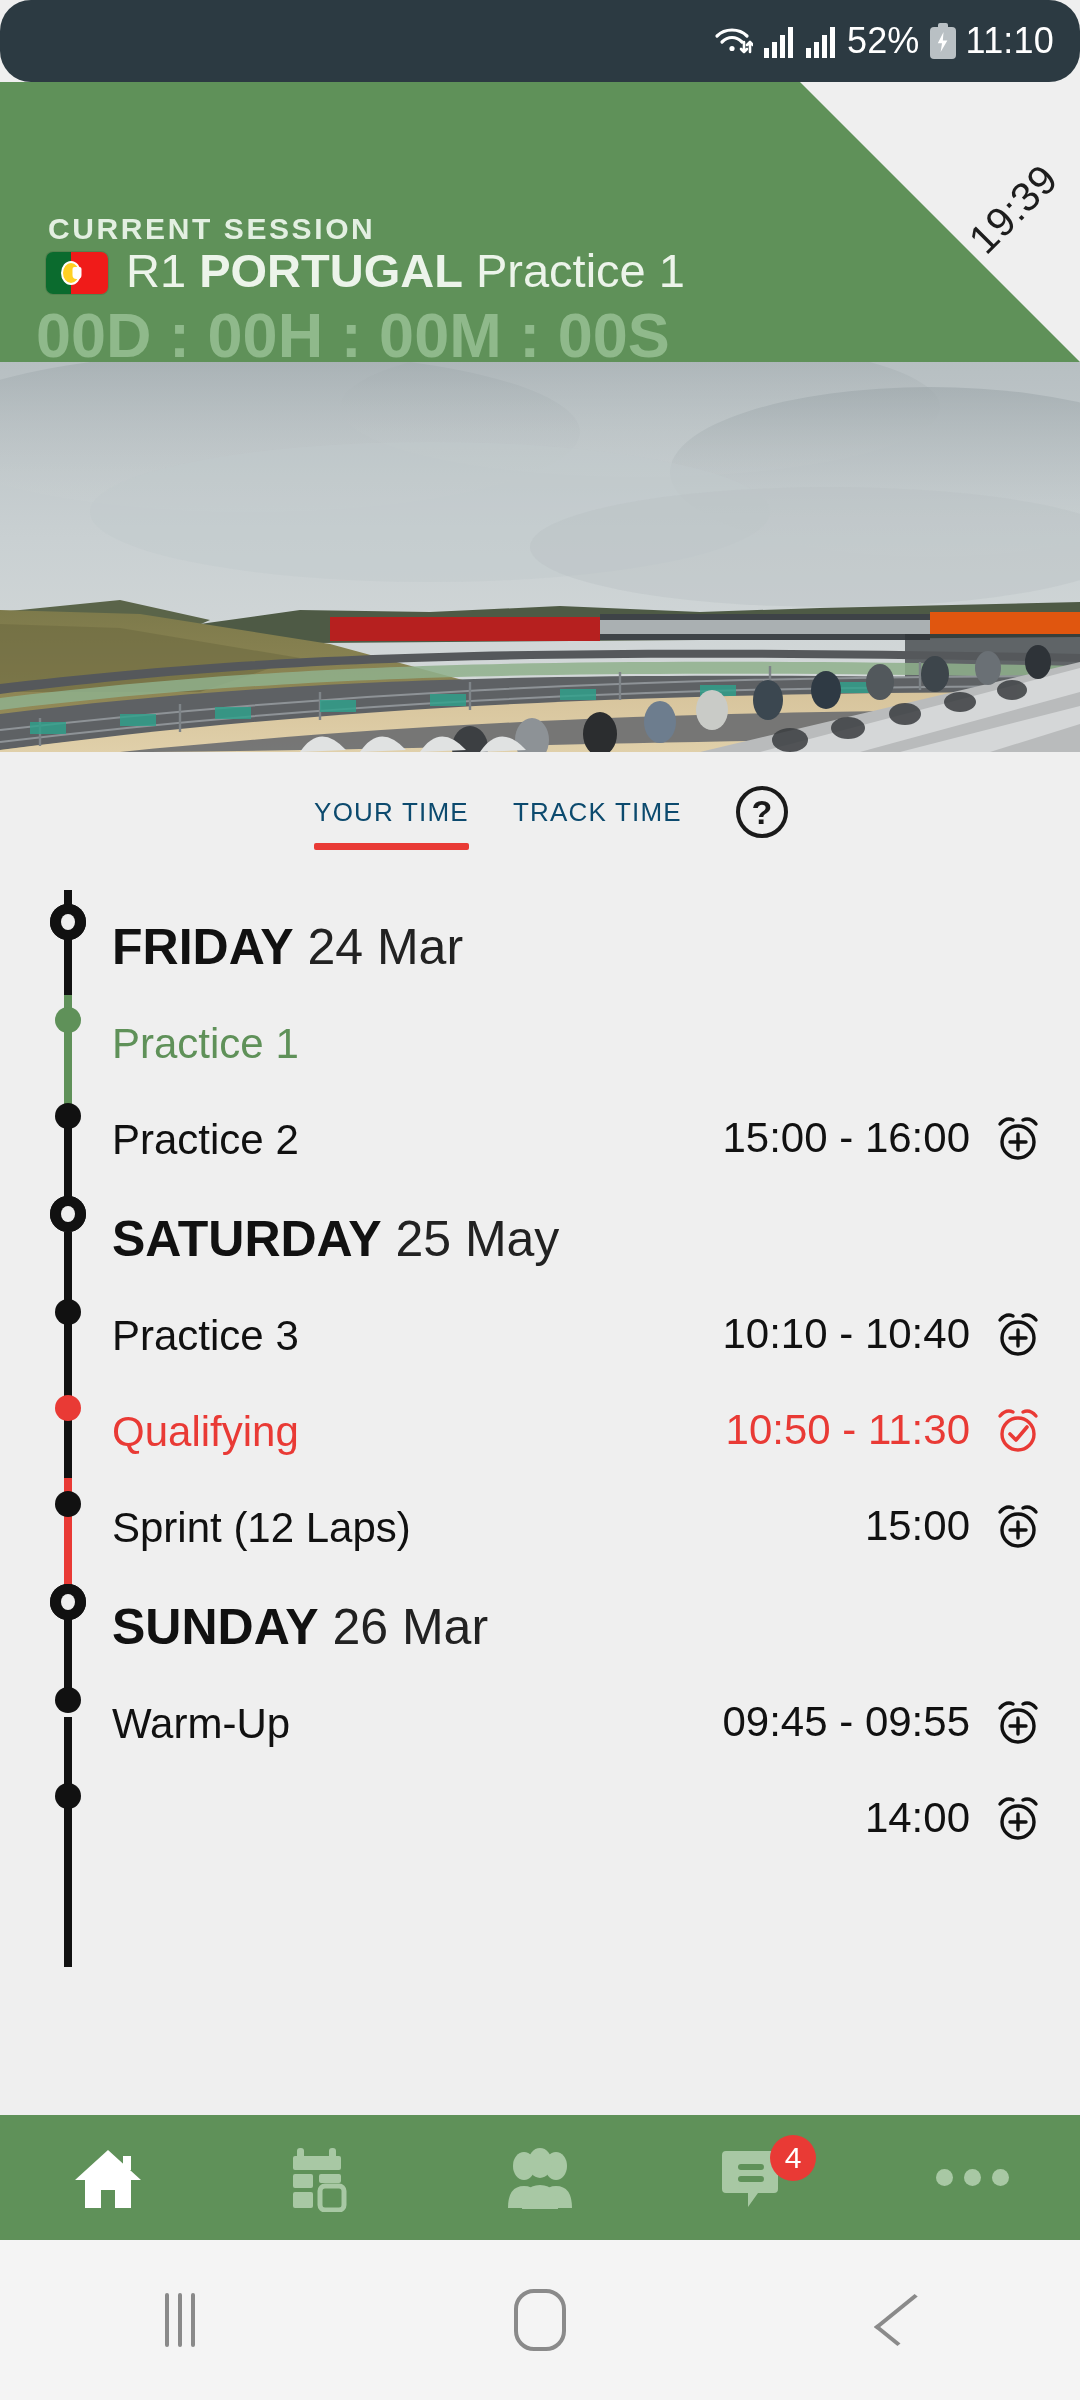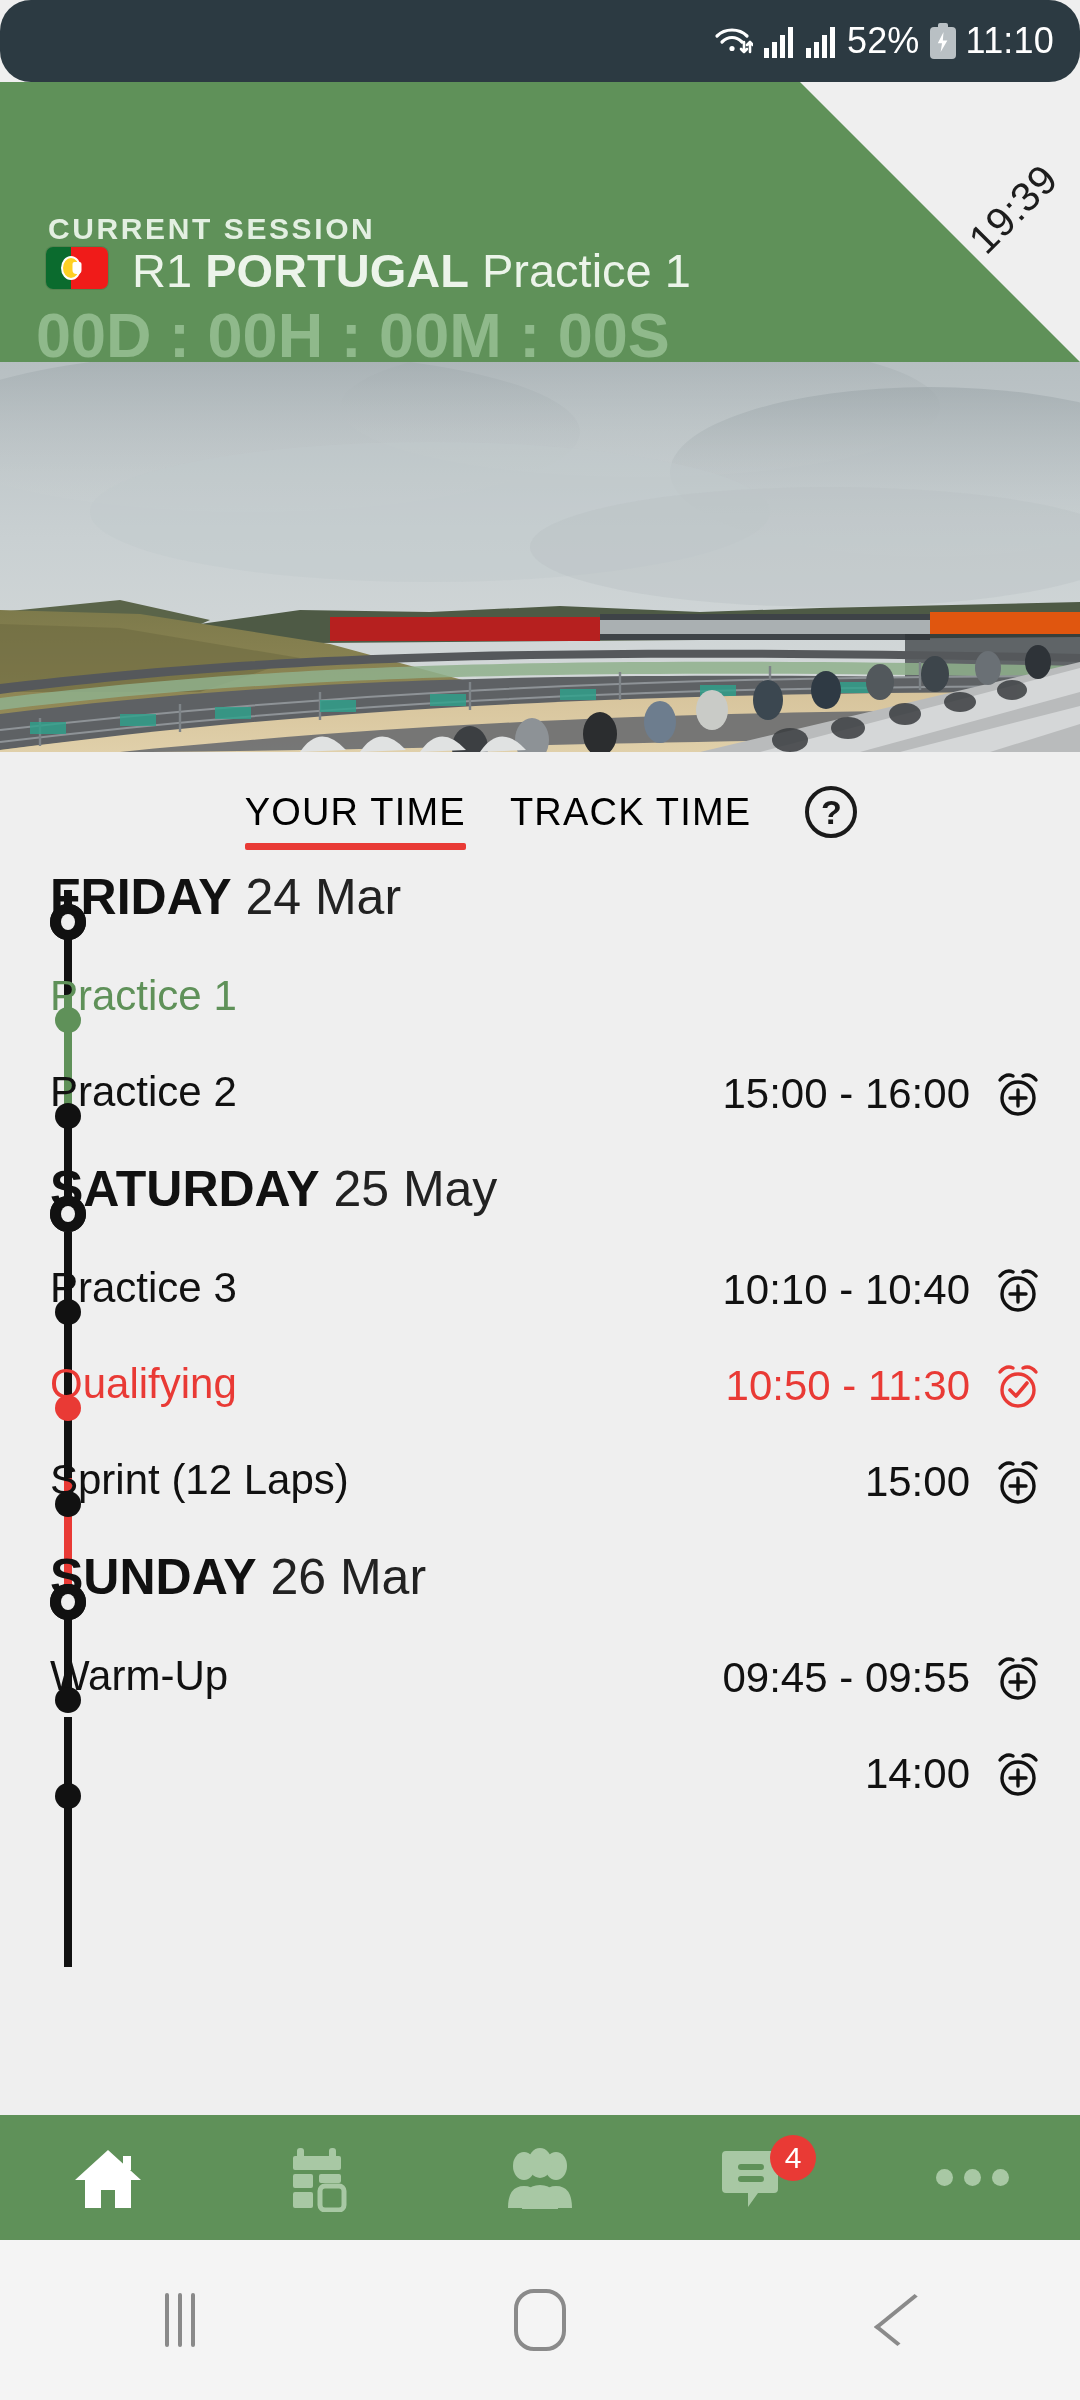--- a/index.html
+++ b/index.html
@@ -51,21 +51,21 @@
     transform:rotate(-45deg); transform-origin:center;
     font-size:41px; font-weight:400; color:#1d1d1d;
     letter-spacing:.5px; white-space:nowrap;
   }
   .session-label{
     position:absolute; left:48px; top:130px;
     font-size:30px; letter-spacing:2.6px; color:#e3efe1; font-weight:700;
   }
   .session-row{
     position:absolute; left:46px; top:165px;
-    display:flex; align-items:flex-start; gap:24px;
+    display:flex; align-items:flex-end; gap:18px;
   }
   .flag{
     position:relative; width:62px; height:42px; border-radius:7px;
     overflow:hidden; flex:none; box-shadow:0 0 0 1px rgba(0,0,0,.1);
   }
   .flag .f-green{ position:absolute; left:0; top:0; width:40%; height:100%; background:#0b6b2e; }
   .flag .f-red{ position:absolute; left:40%; top:0; width:60%; height:100%; background:#f01b19; }
   .flag .f-arms{
     position:absolute; left:40%; top:50%; transform:translate(-50%,-50%);
     width:20px; height:24px; border-radius:50%;
@@ -90,44 +90,44 @@
   .hero{ position:relative; width:1080px; height:390px; overflow:hidden; background:#9aa3a6; }
   .hero svg{ display:block; width:1080px; height:390px; }
 
   
   .tabs{
     position:relative; width:1080px; height:120px;
     display:flex; align-items:center; justify-content:center; gap:0;
     background:#efefef;
   }
   .tab{
-    position:relative; font-size:38px; letter-spacing:1.2px;
-    color:#000000; font-weight:400; padding:0 22px;
+    position:relative; font-size:26px; letter-spacing:1.2px;
+    color:#0c4a6e; font-weight:400; padding:0 22px;
     display:flex; align-items:center; height:100%;
   }
   .tab .underline{
     position:absolute; left:22px; right:22px; bottom:22px;
     height:7px; background:#e93a35; border-radius:2px;
   }
   .help-icon{
     width:52px; height:52px; border-radius:50%;
     border:4px solid #1a1a1a; margin-left:32px;
     display:flex; align-items:center; justify-content:center;
     font-size:34px; font-weight:700; color:#1a1a1a; line-height:1;
   }
 
   
   .schedule{ position:relative; width:1080px; padding:0 0 0 0; background:#efefef; }
   .rail{
     position:absolute; left:64px; top:0; width:8px; height:100%;
   }
   .seg{ position:absolute; left:0; width:8px; }
   .row{
-    position:relative; display:flex; align-items:flex-start;
-    height:96px; padding-left:50px; padding-right:36px;
+    position:relative; display:flex; align-items:flex-end;
+    height:96px; padding-left:112px; padding-right:36px;
   }
   .row.day{ height:100px; }
   .dot{
     position:absolute; left:52px; top:50%; transform:translateY(-50%);
     width:32px; height:32px; border-radius:50%;
     background:#111111;
   }
   .dot.small{ width:26px; height:26px; left:55px; }
   .dot.ring{
     width:36px; height:36px; left:50px;

